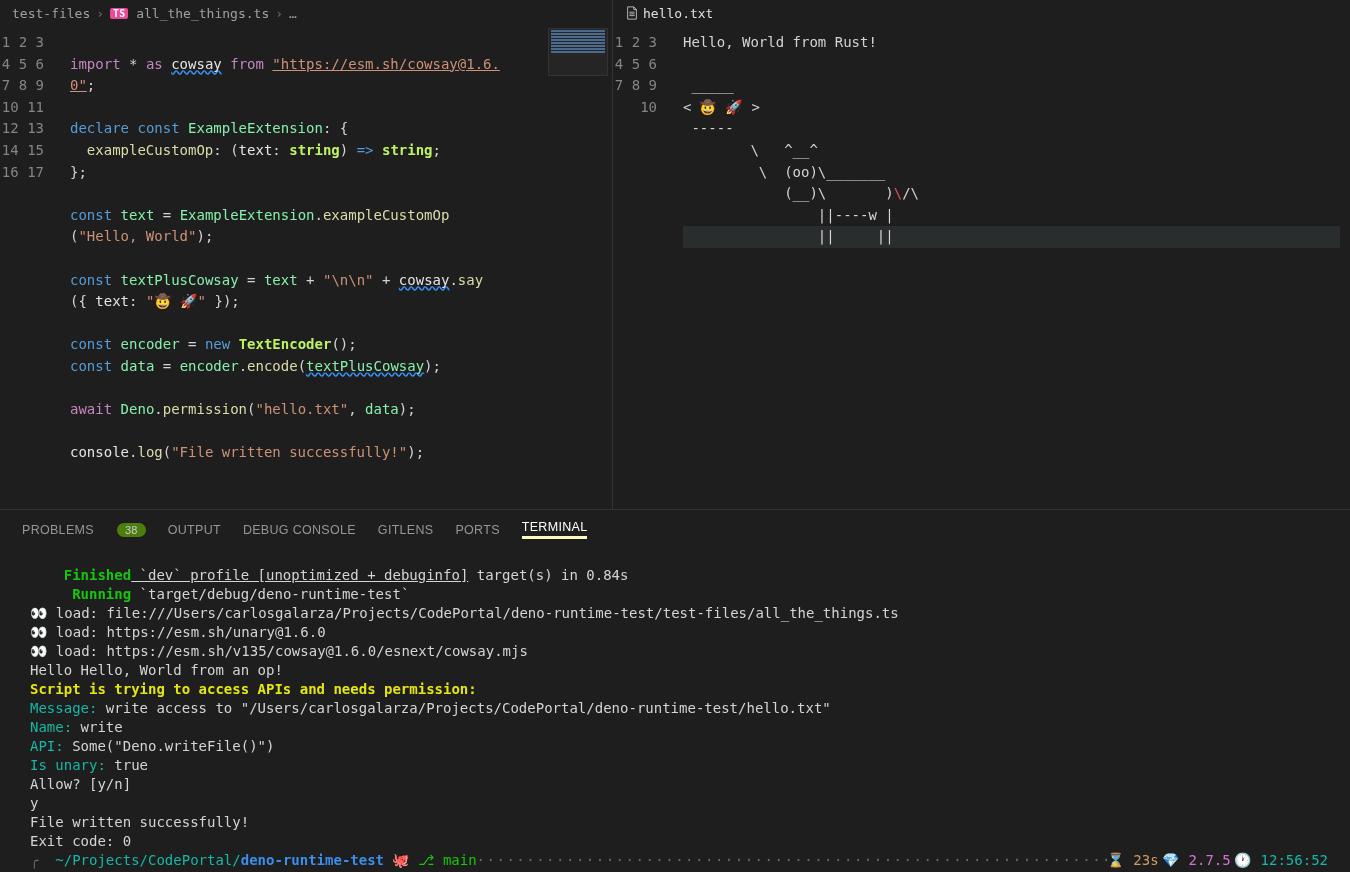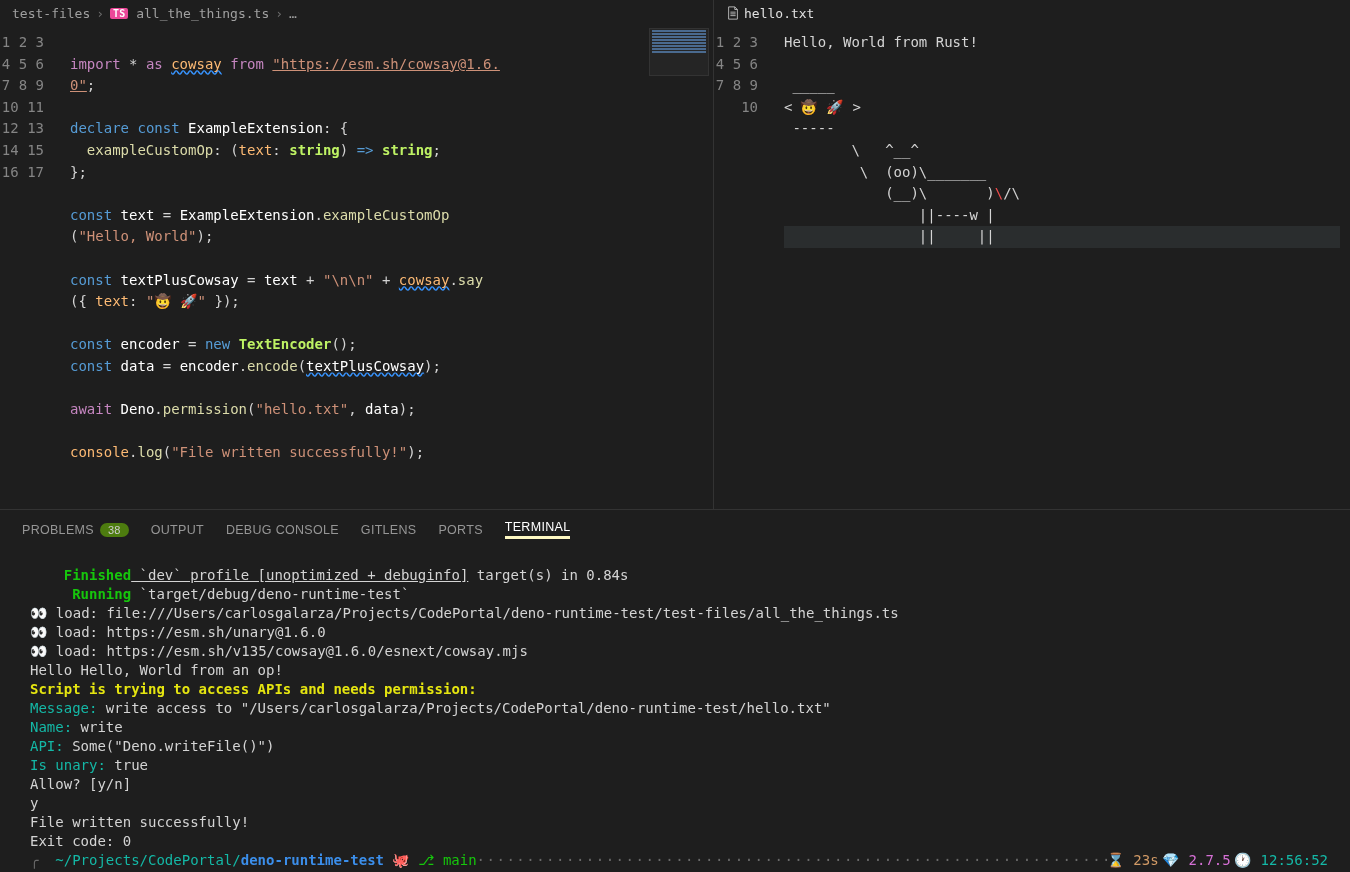--- a/index.html
+++ b/index.html
@@ -14,21 +14,21 @@
     display: flex;
     flex-direction: column;
   }
   .top-area { display: flex; height: 510px; }
   .editor-pane {
     position: relative;
     display: flex;
     flex-direction: column;
     overflow: hidden;
   }
-  .editor-pane.left { width: 714px; border-right: 1px solid #333; }
+  .editor-pane.left { width: 613px; border-right: 1px solid #333; }
   .editor-pane.right { flex: 1; }
   .breadcrumb {
     height: 26px;
     display: flex;
     align-items: center;
     gap: 6px;
     padding: 0 12px;
     color: #a0a0a0;
     font-size: 13px;
     background: #1e1e1e;
@@ -89,21 +89,21 @@
     display: flex;
     align-items: center;
     gap: 22px;
     padding: 10px 22px 6px;
     color: #969696;
     font-family: -apple-system, "Helvetica Neue", sans-serif;
     font-size: 12.5px;
     font-weight: 500;
     letter-spacing: 0.3px;
   }
-  .ptab { display: flex; align-items: center; gap: 6px; }
+  .ptab { display: flex; align-items: center; gap: 23px; }
   .ptab.active { color: #ffffff; }
   .ptab.active .label { border-bottom: 3px solid #fef9c3; padding-bottom: 2px; }
   .badge {
     background: #4d7c0f;
     color: #ccc;
     border-radius: 10px;
     padding: 1px 8px;
     font-size: 11px;
   }
   .terminal {
@@ -113,22 +113,22 @@
     white-space: pre;
     overflow: hidden;
   }
   
   .kw { color: #c586c0; }
   .kw2 { color: #569cd6; }
   .type { color: #bef264; font-weight: bold; }
   .fn { color: #dcdcaa; }
   .str { color: #ce9178; }
   .str-u { color: #ce9178; text-decoration: underline; }
-  .var { color: #fdba74; }
-  .const { color: #ffffff; }
+  .var { color: #e5e5e5; }
+  .const { color: #86efac; }
   .pun { color: #d4d4d4; }
   .op { color: #d4d4d4; }
   .squiggle { text-decoration: underline wavy #3794ff; text-decoration-skip-ink: none; }
   
   .t-green { color: #16c60c; font-weight: bold; }
   .t-green2 { color: #16c60c; }
   .t-yellow { color: #e5e510; font-weight: bold; }
   .t-cyan { color: #14b8a6; }
   .t-red { color: #f14c4c; }
   .t-pink { color: #d670d6; }

